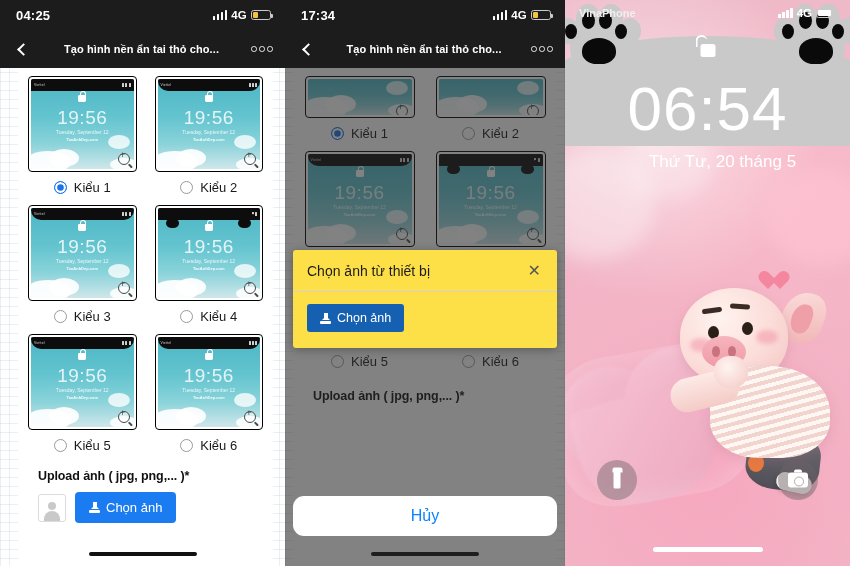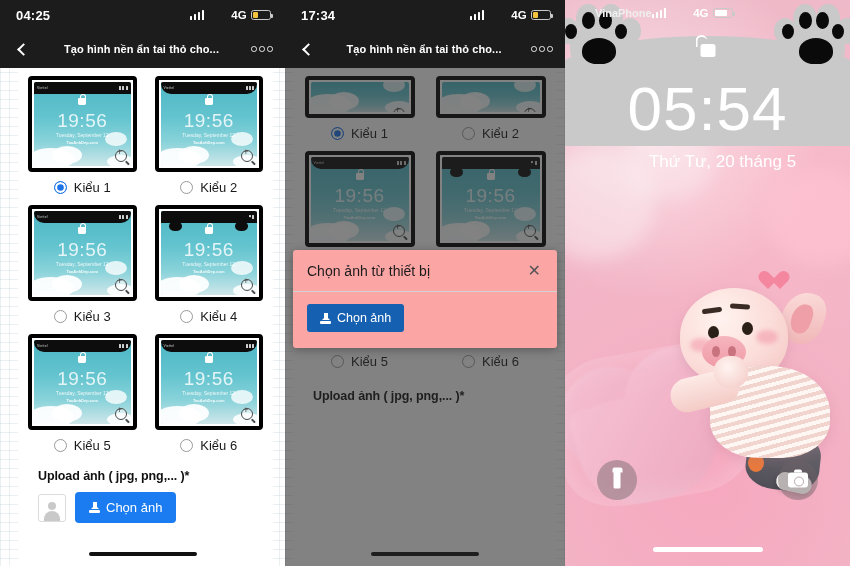--- a/index.html
+++ b/index.html
@@ -35,21 +35,21 @@
     position: relative; height: 30px; background: #1c1c1c; color: #fff;
     display: flex; align-items: center; justify-content: space-between;
     padding: 0 14px 0 16px; font-size: 13px; font-weight: bold;
     letter-spacing: .2px; z-index: 40;
   }
   .sb-right { display: flex; align-items: center; gap: 4px; }
   .bars { display: flex; align-items: flex-end; gap: 1.5px; height: 10px; }
   .bars i { display: block; width: 2.5px; background: #fff; border-radius: .5px; }
   .bars i:nth-child(1){height:4px} .bars i:nth-child(2){height:6px}
   .bars i:nth-child(3){height:8px} .bars i:nth-child(4){height:10px}
-  .net { font-size: 11.5px; font-weight: bold; margin-left: 23px; }
+  .net { font-size: 11.5px; font-weight: bold; }
   .batt { position: relative; width: 20px; height: 10px; border: 1.3px solid #c9c9c9;
           border-radius: 2.6px; padding: 1px; }
   .batt::after { content:""; position:absolute; right:-3.2px; top:3px; width:2px; height:4px;
                  background:#c9c9c9; border-radius:0 1px 1px 0; }
   .batt i { display:block; height:100%; width:34%; background:#f2c33c; border-radius:1px; }
 
   
   .navbar {
     position: relative; height: 38px; background: #1c1c1c; color: #fff;
     display: flex; align-items: center; z-index: 40;
@@ -60,21 +60,21 @@
   .nav-title { flex:1; text-align:center; font-size: 11px; font-weight: bold; letter-spacing:.1px; }
   .nav-more { width: 46px; display:flex; align-items:center; justify-content:center; gap:2.5px; cursor:pointer; }
   .nav-more span { width:5.5px; height:5.5px; border:1.4px solid #e8e8e8; border-radius:50%; display:block; }
 
   
   .styles { position:absolute; left:18px; right:12px; top:68px; padding: 8px 10px 0 10px; }
   .row { display:flex; gap: 18px; margin-bottom: 10px; }
   .cell { flex:1; display:flex; flex-direction:column; align-items:center; }
   .thumb {
     position: relative; width: 100%; max-width: 110px; height: 96px;
-    border: 4px solid #000000; border-radius: 4px; background:#fff; padding: 2px;
+    border: 1px solid #000000; border-radius: 4px; background:#fff; padding: 2px;
     box-shadow: 0 0 0 0 rgba(0,0,0,0); cursor: pointer;
   }
   .shot { position:relative; width:100%; height:100%; overflow:hidden; border-radius:2px;
           background: linear-gradient(#4db6c4 0%, #63c4cf 42%, #8ad3da 72%, #cfe7ea 100%); }
   .shot-notch { position:absolute; left:0; right:0; top:0; height:12px; background:#0d0d0d;
                 display:flex; align-items:center; justify-content:space-between; padding:0 3px; }
   .shot-notch.rounded { border-bottom-left-radius: 10px; border-bottom-right-radius:10px; }
   .carrier { font-size:3.4px; color:#cfcfcf; letter-spacing:.2px; }
   .mini-right { display:flex; gap:1.2px; align-items:center; }
   .mini-right i { width:2px; height:4px; background:#cfcfcf; display:block; border-radius:.5px; }
@@ -135,21 +135,21 @@
   .up-arrow { position:absolute; left:1.5px; top:3px; width:0; height:0;
               border-left:4px solid transparent; border-right:4px solid transparent; border-bottom:4px solid #fff; }
 
   .home-ind { position:absolute; left:50%; transform:translateX(-50%); bottom:10px;
               width:108px; height:4.5px; background:#111; border-radius:3px; }
 
   
   .dimmer { position:absolute; left:0; right:0; top:30px; bottom:0; background:rgba(40,40,40,.58); z-index:20; }
   .modal {
     position:absolute; z-index:30; left:8px; right:8px; top:250px;
-    background:#fca5a5; border-radius:3px; box-shadow:0 2px 10px rgba(0,0,0,.3); overflow:hidden;
+    background:#fde047; border-radius:3px; box-shadow:0 2px 10px rgba(0,0,0,.3); overflow:hidden;
   }
   .modal-head { display:flex; align-items:center; justify-content:space-between;
                 padding: 13px 14px 12px 14px; border-bottom:1px solid #d2d2d2; }
   .modal-title { font-size:14px; color:#1b1b1b; }
   .modal-x { font-size:16px; color:#555; cursor:pointer; line-height:1; padding:0 2px; }
   .modal-body { padding: 12px 14px 16px 14px; }
 
   .sheet { position:absolute; z-index:35; left:8px; right:8px; bottom:30px; }
   .sheet-group { background:#fff; border-radius:9px; overflow:hidden; }
   .sheet-item { display:flex; align-items:center; justify-content:space-between;
@@ -249,22 +249,22 @@
   .bear-ear .st2 { width:24px; height:29px; left:19px; top:0px; }
   .bear-ear .st3 { width:24px; height:29px; left:42px; top:0px; }
   .bear-ear .st4 { width:22px; height:26px; left:62px; top:14px; }
   .bear-ear .pp { position:absolute; background:#0a0a0a; border-radius:50%; }
   .bear-ear .pbig { width:34px; height:26px; left:25px; bottom:6px; border-radius:50% 50% 44% 44%; }
   .bear-ear .pt1 { width:12px; height:15px; left:8px;  top:20px; }
   .bear-ear .pt2 { width:13px; height:17px; left:25px; top:8px; }
   .bear-ear .pt3 { width:13px; height:17px; left:42px; top:8px; }
   .bear-ear .pt4 { width:12px; height:15px; left:58px; top:20px; }
 
-  .lock-status { position:absolute; left:16px; right:0; top:0; height:26px; z-index:9;
-                 display:flex; align-items:center; justify-content:flex-start;
+  .lock-status { position:absolute; left:0; right:0; top:0; height:26px; z-index:9;
+                 display:flex; align-items:center; justify-content:space-between;
                  padding:0 14px; color:#fff; font-size:11px; font-weight:bold; }
   .lock-status .carrier3 { color:#efefef; }
   .lock-open { position:absolute; left:50%; transform:translateX(-50%); top:44px; z-index:9;
                width:15px; height:13px; background:#fff; border-radius:2.5px; }
   .lock-open::before { content:""; position:absolute; left:-5px; top:-9px; width:10px; height:10px;
                        border:2.4px solid #fff; border-bottom:none; border-right:none;
                        border-radius:6px 6px 0 0; }
   .lock-time { position:absolute; left:0; right:0; top:78px; z-index:9; text-align:center;
                font-size:62px; font-weight:300; color:#fff; letter-spacing:1px; line-height:1; }
   .lock-date { position:absolute; left:0; right:0; top:152px; z-index:9; text-align:center;
@@ -694,20 +694,23 @@
         <button class="btn-blue dark">
           <span class="up-ico">
               <span class="up-arrow"></span>
             </span>
           <span>Chọn ảnh</span>
         </button>
       </div>
     </div>
 
     <div class="sheet">
+      <div class="sheet-cancel">
+        <span>Hủy</span>
+      </div>
     </div>
 
     <div class="home-ind light"></div>
   </div>
 
   <div class="lock">
     <div class="wall">
       <div class="blob b1"></div>
         <div class="blob b2"></div>
         <div class="blob b3"></div>
@@ -781,21 +784,21 @@
             <i></i>
           </div>
         <div class="net">4G</div>
         <div class="batt">
             <i style="width:80%;background:#fff"></i>
           </div>
       </div>
     </div>
 
     <div class="lock-open"></div>
-    <div class="lock-time">05:54</div>
+    <div class="lock-time">06:54</div>
     <div class="lock-date">Thứ Tư, 20 tháng 5</div>
 
     <div class="lock-btn torch">
         <span class="torch-g"></span>
       </div>
     <div class="lock-btn cam">
         <span class="cam-g"></span>
       </div>
 
     <div class="lock-home"></div>

